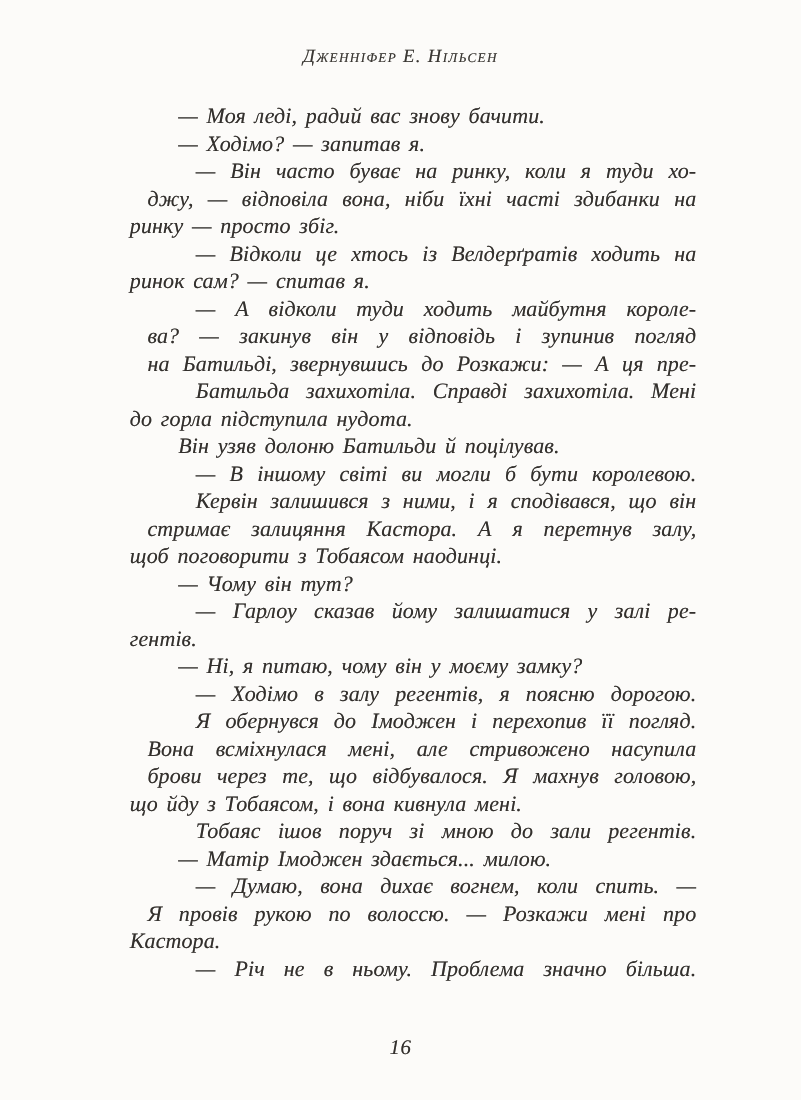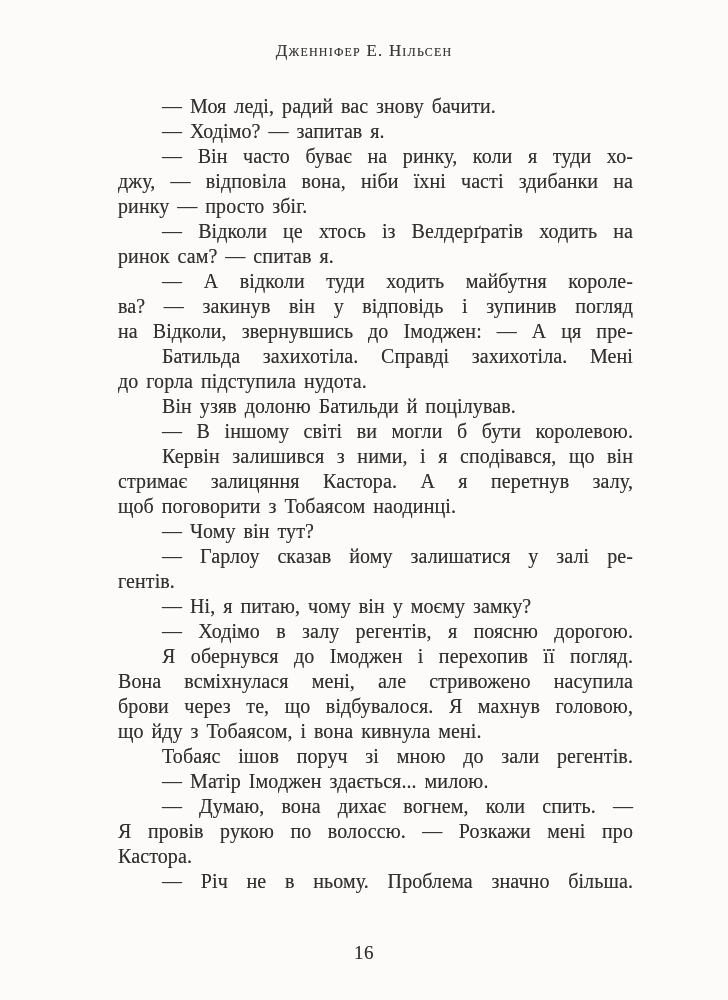--- a/index.html
+++ b/index.html
@@ -8,20 +8,21 @@
   }
   html, body { margin: 0; padding: 0; background: #ffffff; }
   .page {
     position: relative;
     width: 728px;
     height: 1000px;
     background: var(--paper);
     color: var(--ink);
     font-family: "Liberation Serif", "DejaVu Serif", serif;
     overflow: hidden;
+    font-style: italic;
   }
   .running-header {
     position: absolute;
     top: 41px;
     left: 0;
     width: 100%;
     text-align: center;
     font-size: 17px;
     font-variant: small-caps;
     letter-spacing: 1.2px;
@@ -37,21 +38,21 @@
     line-height: 25px;
     letter-spacing: 0.1px;
   }
   .line {
     text-align: justify;
     text-align-last: left;
     word-spacing: 0.14em;
     white-space: normal;
     text-shadow: 0 0 0.45px rgba(51,48,45,0.55);
   }
-  .line.fill { text-align-last: justify; }
+  .line.fill { text-align-last: justify; margin-left: 16px; }
   .line.indent { text-indent: 44px; }
   .page-number {
     position: absolute;
     top: 942px;
     left: 0;
     width: 100%;
     text-align: center;
     font-size: 19px;
     letter-spacing: 0.5px;
     text-shadow: 0 0 0.4px rgba(51,48,45,0.5);
@@ -66,21 +67,21 @@
   <div class="text-block">
       <div class="line indent">— Моя леді, радий вас знову бачити.</div>
       <div class="line indent">— Ходімо? — запитав я.</div>
       <div class="line indent fill">— Він часто буває на ринку, коли я туди хо-</div>
       <div class="line fill">джу, — відповіла вона, ніби їхні часті здибанки на</div>
       <div class="line">ринку — просто збіг.</div>
       <div class="line indent fill">— Відколи це хтось із Велдерґратів ходить на</div>
       <div class="line">ринок сам? — спитав я.</div>
       <div class="line indent fill">— А відколи туди ходить майбутня короле-</div>
       <div class="line fill">ва? — закинув він у відповідь і зупинив погляд</div>
-      <div class="line fill">на Відколи, звернувшись до Імоджен: — А ця пре-</div>
+      <div class="line fill">на Батильді, звернувшись до Розкажи: — А ця пре-</div>
       <div class="line indent fill">Батильда захихотіла. Справді захихотіла. Мені</div>
       <div class="line">до горла підступила нудота.</div>
       <div class="line indent">Він узяв долоню Батильди й поцілував.</div>
       <div class="line indent fill">— В іншому світі ви могли б бути королевою.</div>
       <div class="line indent fill">Кервін залишився з ними, і я сподівався, що він</div>
       <div class="line fill">стримає залицяння Кастора. А я перетнув залу,</div>
       <div class="line">щоб поговорити з Тобаясом наодинці.</div>
       <div class="line indent">— Чому він тут?</div>
       <div class="line indent fill">— Гарлоу сказав йому залишатися у залі ре-</div>
       <div class="line">гентів.</div>

